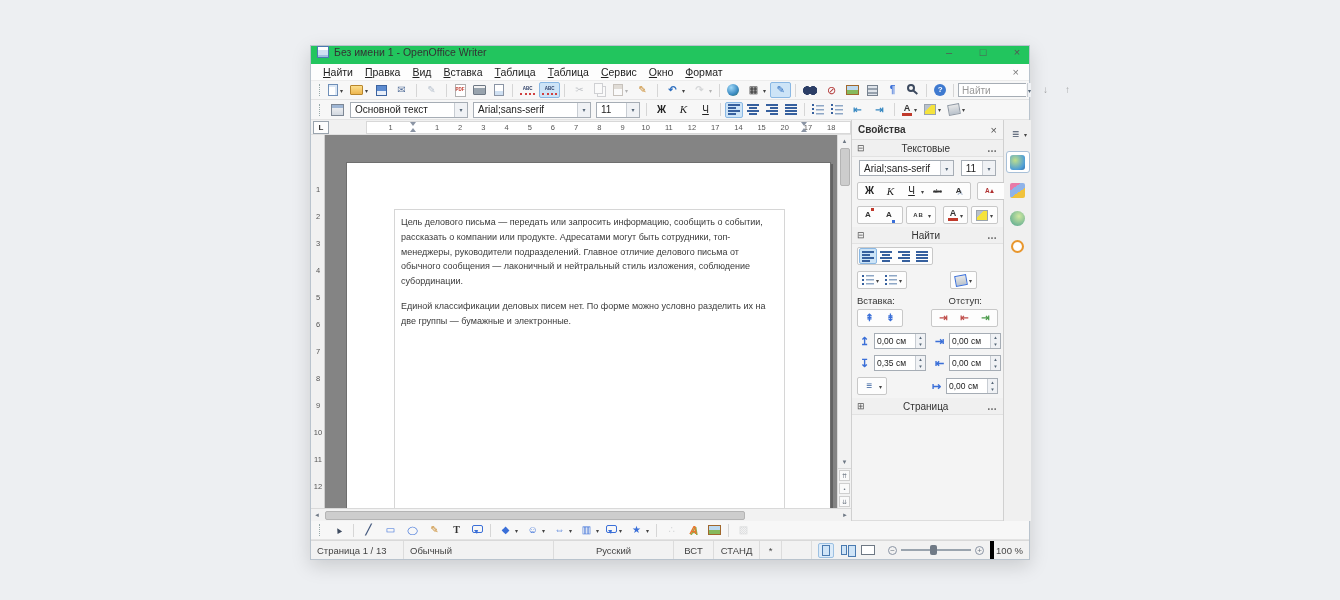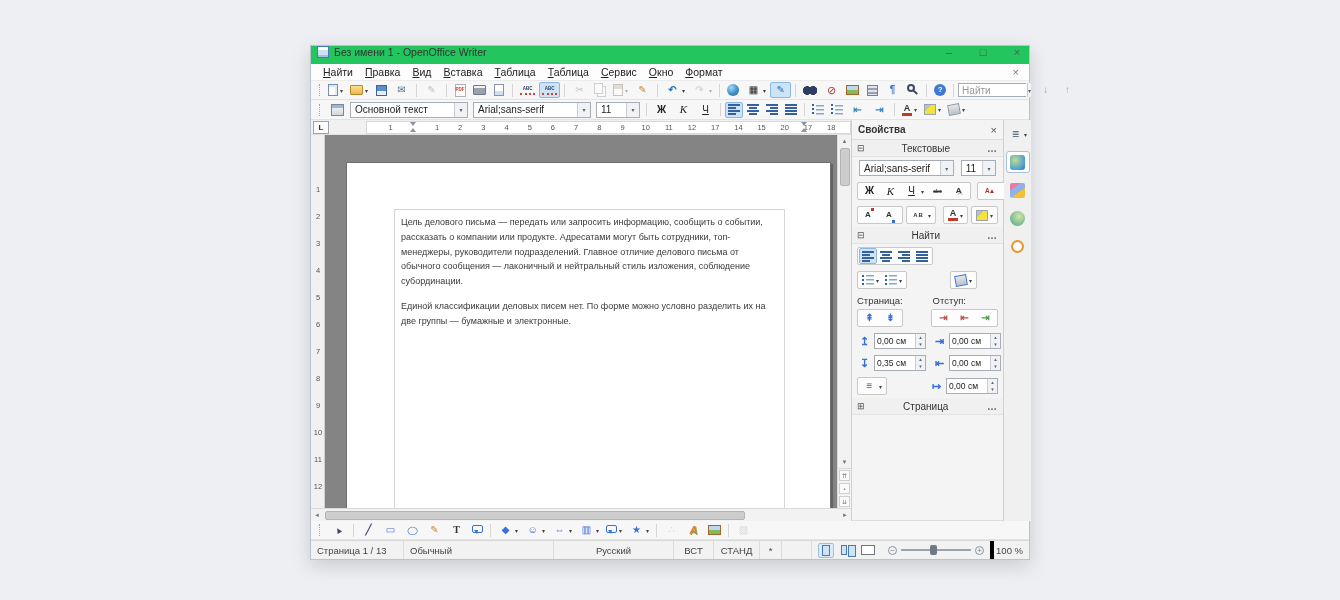--- a/index.html
+++ b/index.html
@@ -597,23 +597,23 @@
           <span class="sb-spacer"></span>
           <span class="sb-group">
               <span class="tbtn" data-name="paragraph-background-button">
                 <span class="ic i-paragraph-background" data-name="paragraph-background-icon"></span>
                 <span class="dd" data-name="paragraph-background-dropdown">▾</span>
               </span>
             </span>
           <span style="width:18px"></span>
         </div>
         <div class="sb-row" style="padding-bottom:0">
-          <span class="sb-label" data-name="spacing-label">Страница:</span>
+          <span class="sb-label" data-name="spacing-label">Вставка:</span>
           <span class="sb-spacer"></span>
-          <span class="sb-label" data-name="indent-label" style="margin-right:32px">Отступ:</span>
+          <span class="sb-label" data-name="indent-label" style="margin-right:16px">Отступ:</span>
         </div>
         <div class="sb-row">
           <span class="sb-group">
               <span class="tbtn" data-name="spacing-increase-button">
                 <span class="ic i-spacing-increase" data-name="spacing-increase-icon">⇞</span>
               </span>
               <span class="tbtn" data-name="spacing-decrease-button">
                 <span class="ic i-spacing-decrease" data-name="spacing-decrease-icon">⇟</span>
               </span>
             </span>

